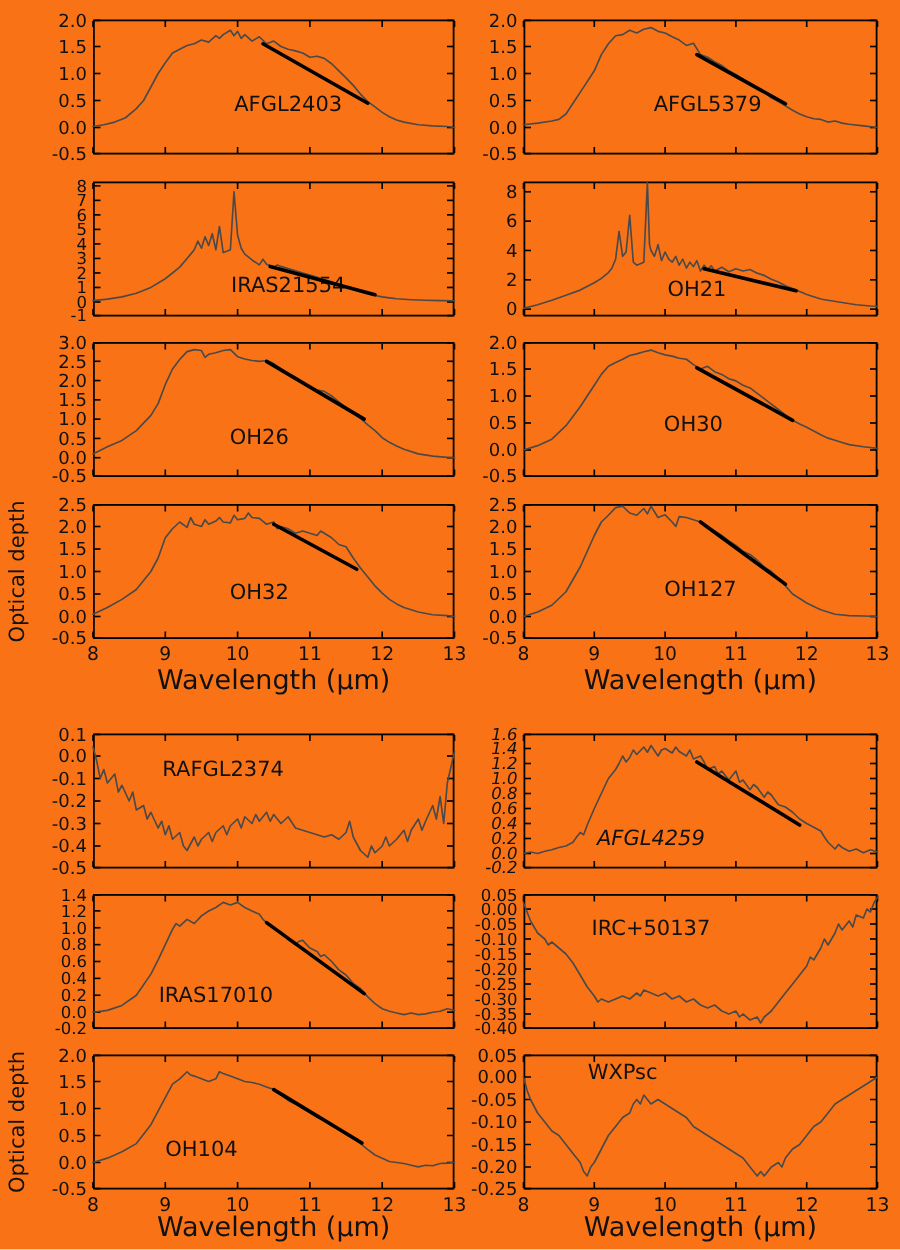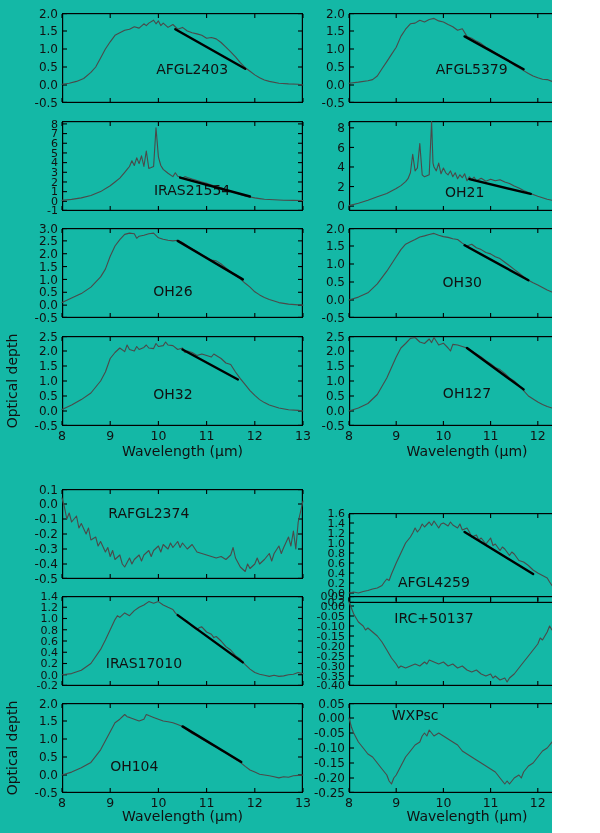--- a/index.html
+++ b/index.html
@@ -1,23 +1,23 @@
 <!DOCTYPE html>
 <html><head>
 <meta charset="utf-8">
 <style>
   html,body{margin:0;padding:0;background:#fff;}
-  #figure{position:relative;width:552px;height:833px;background:#14b8a6;overflow:hidden;
+  #figure{position:relative;width:600px;height:833px;background:#f97316;overflow:hidden;
           font-family:"DejaVu Sans","Liberation Sans",sans-serif;color:#111;}
   .panel{position:absolute;}
   .panel svg{overflow:visible;display:block;}
   svg text{font-family:"DejaVu Sans","Liberation Sans",sans-serif;fill:#111;}
   .ylabel{position:absolute;left:0;width:24px;display:flex;align-items:center;justify-content:center;}
   .ylabel span{transform:rotate(-90deg);white-space:nowrap;font-size:14px;color:#111;}
-  .xlabel{position:absolute;text-align:center;font-size:14px;color:#111;}
+  .xlabel{position:absolute;text-align:center;font-size:18px;color:#111;}
 </style>
 </head>
 <body>
 
 <div id="figure">
   <div id="chart-root">
       <div class="panel" style="left: 62px; top: 13px; width: 241px; height: 90px;">
     <svg width="241" height="90">
           <rect x="0.6" y="0.6" width="239.8" height="88.8" fill="none" stroke="#000000" stroke-width="1.2"></rect>
           <line x1="0" y1="89" x2="0" y2="85" stroke="#000000" stroke-width="1.1"></line>
@@ -387,21 +387,21 @@
           <line x1="1" y1="75" x2="5" y2="75" stroke="#000000" stroke-width="1.1"></line>
           <line x1="240" y1="75" x2="236" y2="75" stroke="#000000" stroke-width="1.1"></line>
           <text x="-4" y="75" dy="0.35em" text-anchor="end" font-size="12">-0.4</text>
           <line x1="1" y1="89.4" x2="5" y2="89.4" stroke="#000000" stroke-width="1.1"></line>
           <line x1="240" y1="89.4" x2="236" y2="89.4" stroke="#000000" stroke-width="1.1"></line>
           <text x="-4" y="89.4" dy="0.35em" text-anchor="end" font-size="12">-0.5</text>
           <text x="86.76000000000003" y="28.499999999999986" text-anchor="middle" font-size="14">RAFGL2374</text>
           <polyline points="0.0,9.0 2.4,18.0 4.8,30.0 7.2,24.0 9.6,33.0 14.5,27.0 16.9,39.0 19.3,34.5 24.1,45.0 26.5,39.0 28.9,51.0 33.7,48.0 36.1,57.0 38.6,52.5 43.4,63.0 45.8,58.5 48.2,67.5 50.6,61.5 53.0,70.5 57.8,66.0 60.3,75.0 62.7,78.0 67.5,69.0 69.9,75.0 72.3,70.5 77.1,66.0 79.5,72.0 81.9,66.0 86.8,61.5 89.2,67.5 91.6,61.5 96.4,57.0 98.8,63.0 101.2,55.5 106.0,60.0 108.5,54.0 110.9,58.5 115.7,52.5 118.1,58.5 120.5,54.0 125.3,60.0 130.1,55.5 135.0,63.0 139.8,64.5 144.6,66.0 149.4,67.5 154.2,69.0 159.1,67.5 163.9,70.5 168.7,66.0 171.1,58.5 173.5,69.0 178.3,78.0 183.2,82.5 185.6,75.0 188.0,79.5 192.8,75.0 195.2,69.0 197.6,75.0 202.4,70.5 207.3,64.5 209.7,72.0 212.1,64.5 216.9,57.0 219.3,64.5 221.7,58.5 226.5,48.0 228.9,57.0 231.4,42.0 233.8,60.0 236.2,33.0 238.6,22.5 241.0,12.0" fill="none" stroke="#4a4a4a" stroke-width="1.1" stroke-linejoin="round" stroke-linecap="round"></polyline>
         </svg>
   </div>
-      <div class="panel" style="left: 349px; top: 513px; width: 236px; height: 90px;">
+      <div class="panel" style="left: 349px; top: 489px; width: 236px; height: 90px; font-style: italic;">
     <svg width="236" height="90">
           <rect x="0.6" y="0.6" width="234.8" height="88.8" fill="none" stroke="#000000" stroke-width="1.2"></rect>
           <line x1="0" y1="89" x2="0" y2="85" stroke="#000000" stroke-width="1.1"></line>
           <line x1="0" y1="1" x2="0" y2="5" stroke="#000000" stroke-width="1.1"></line>
           <line x1="47.2" y1="89" x2="47.2" y2="85" stroke="#000000" stroke-width="1.1"></line>
           <line x1="47.2" y1="1" x2="47.2" y2="5" stroke="#000000" stroke-width="1.1"></line>
           <line x1="94.4" y1="89" x2="94.4" y2="85" stroke="#000000" stroke-width="1.1"></line>
           <line x1="94.4" y1="1" x2="94.4" y2="5" stroke="#000000" stroke-width="1.1"></line>
           <line x1="141.6" y1="89" x2="141.6" y2="85" stroke="#000000" stroke-width="1.1"></line>
           <line x1="141.6" y1="1" x2="141.6" y2="5" stroke="#000000" stroke-width="1.1"></line>

